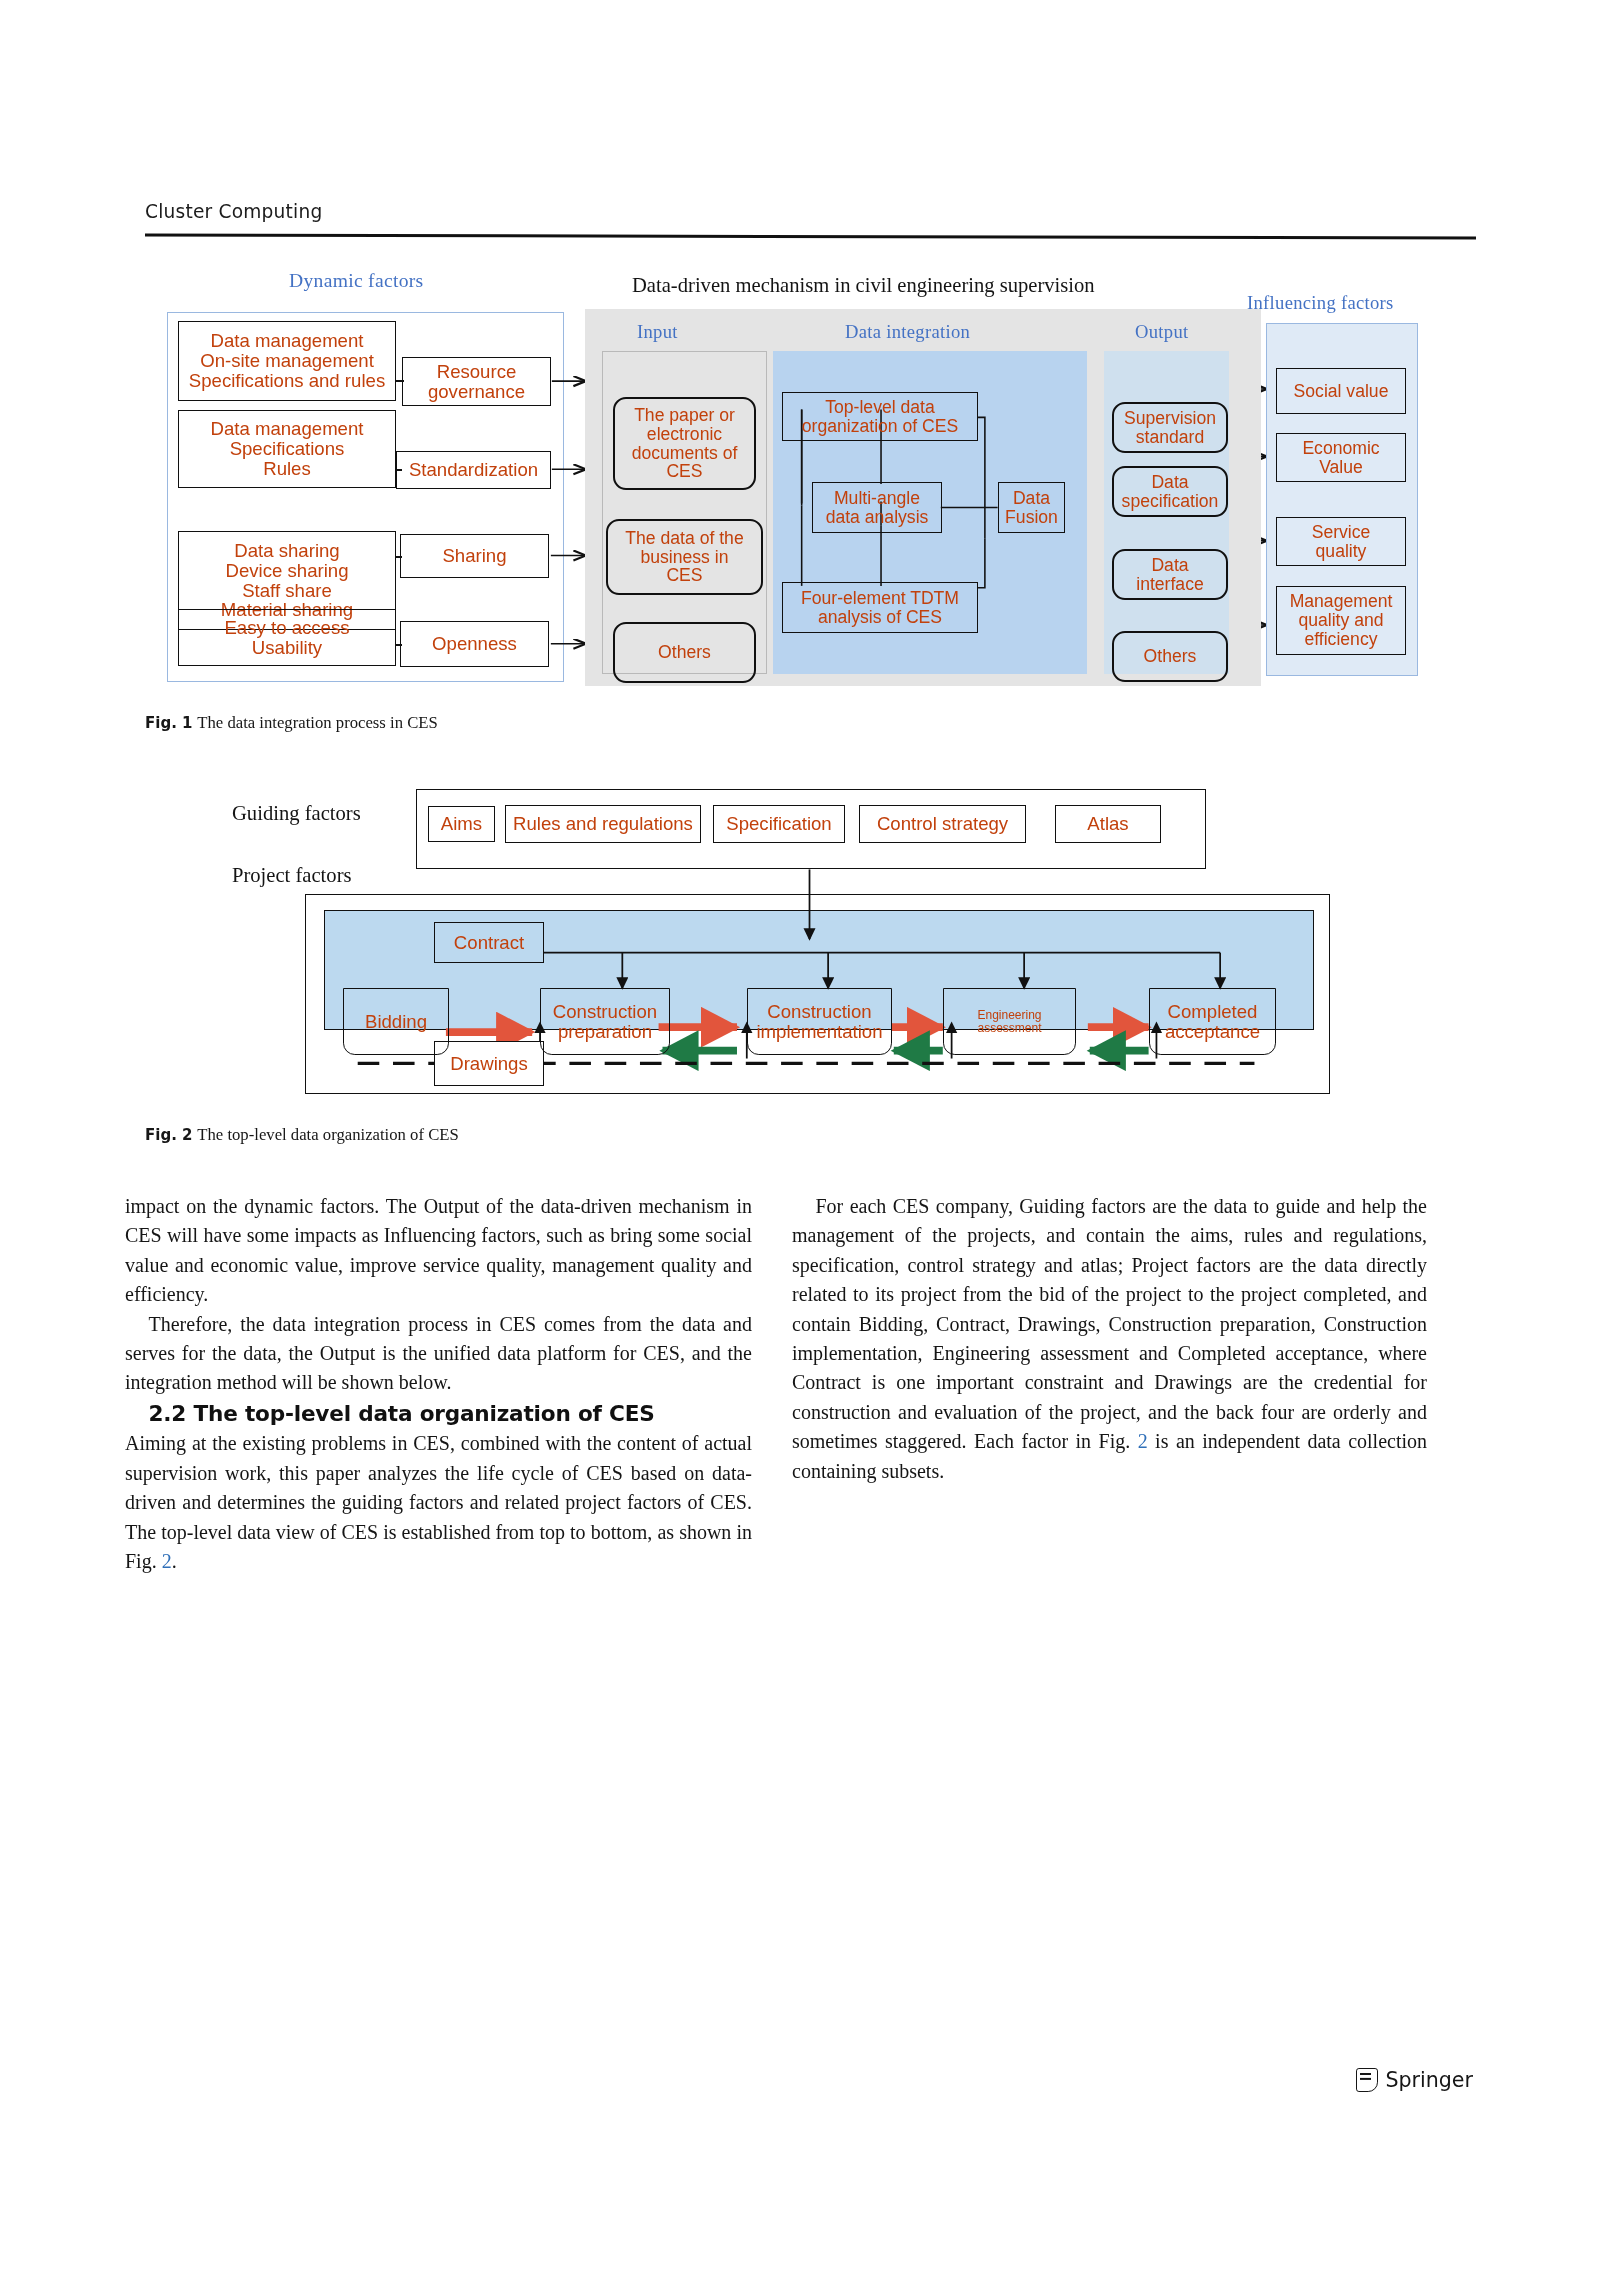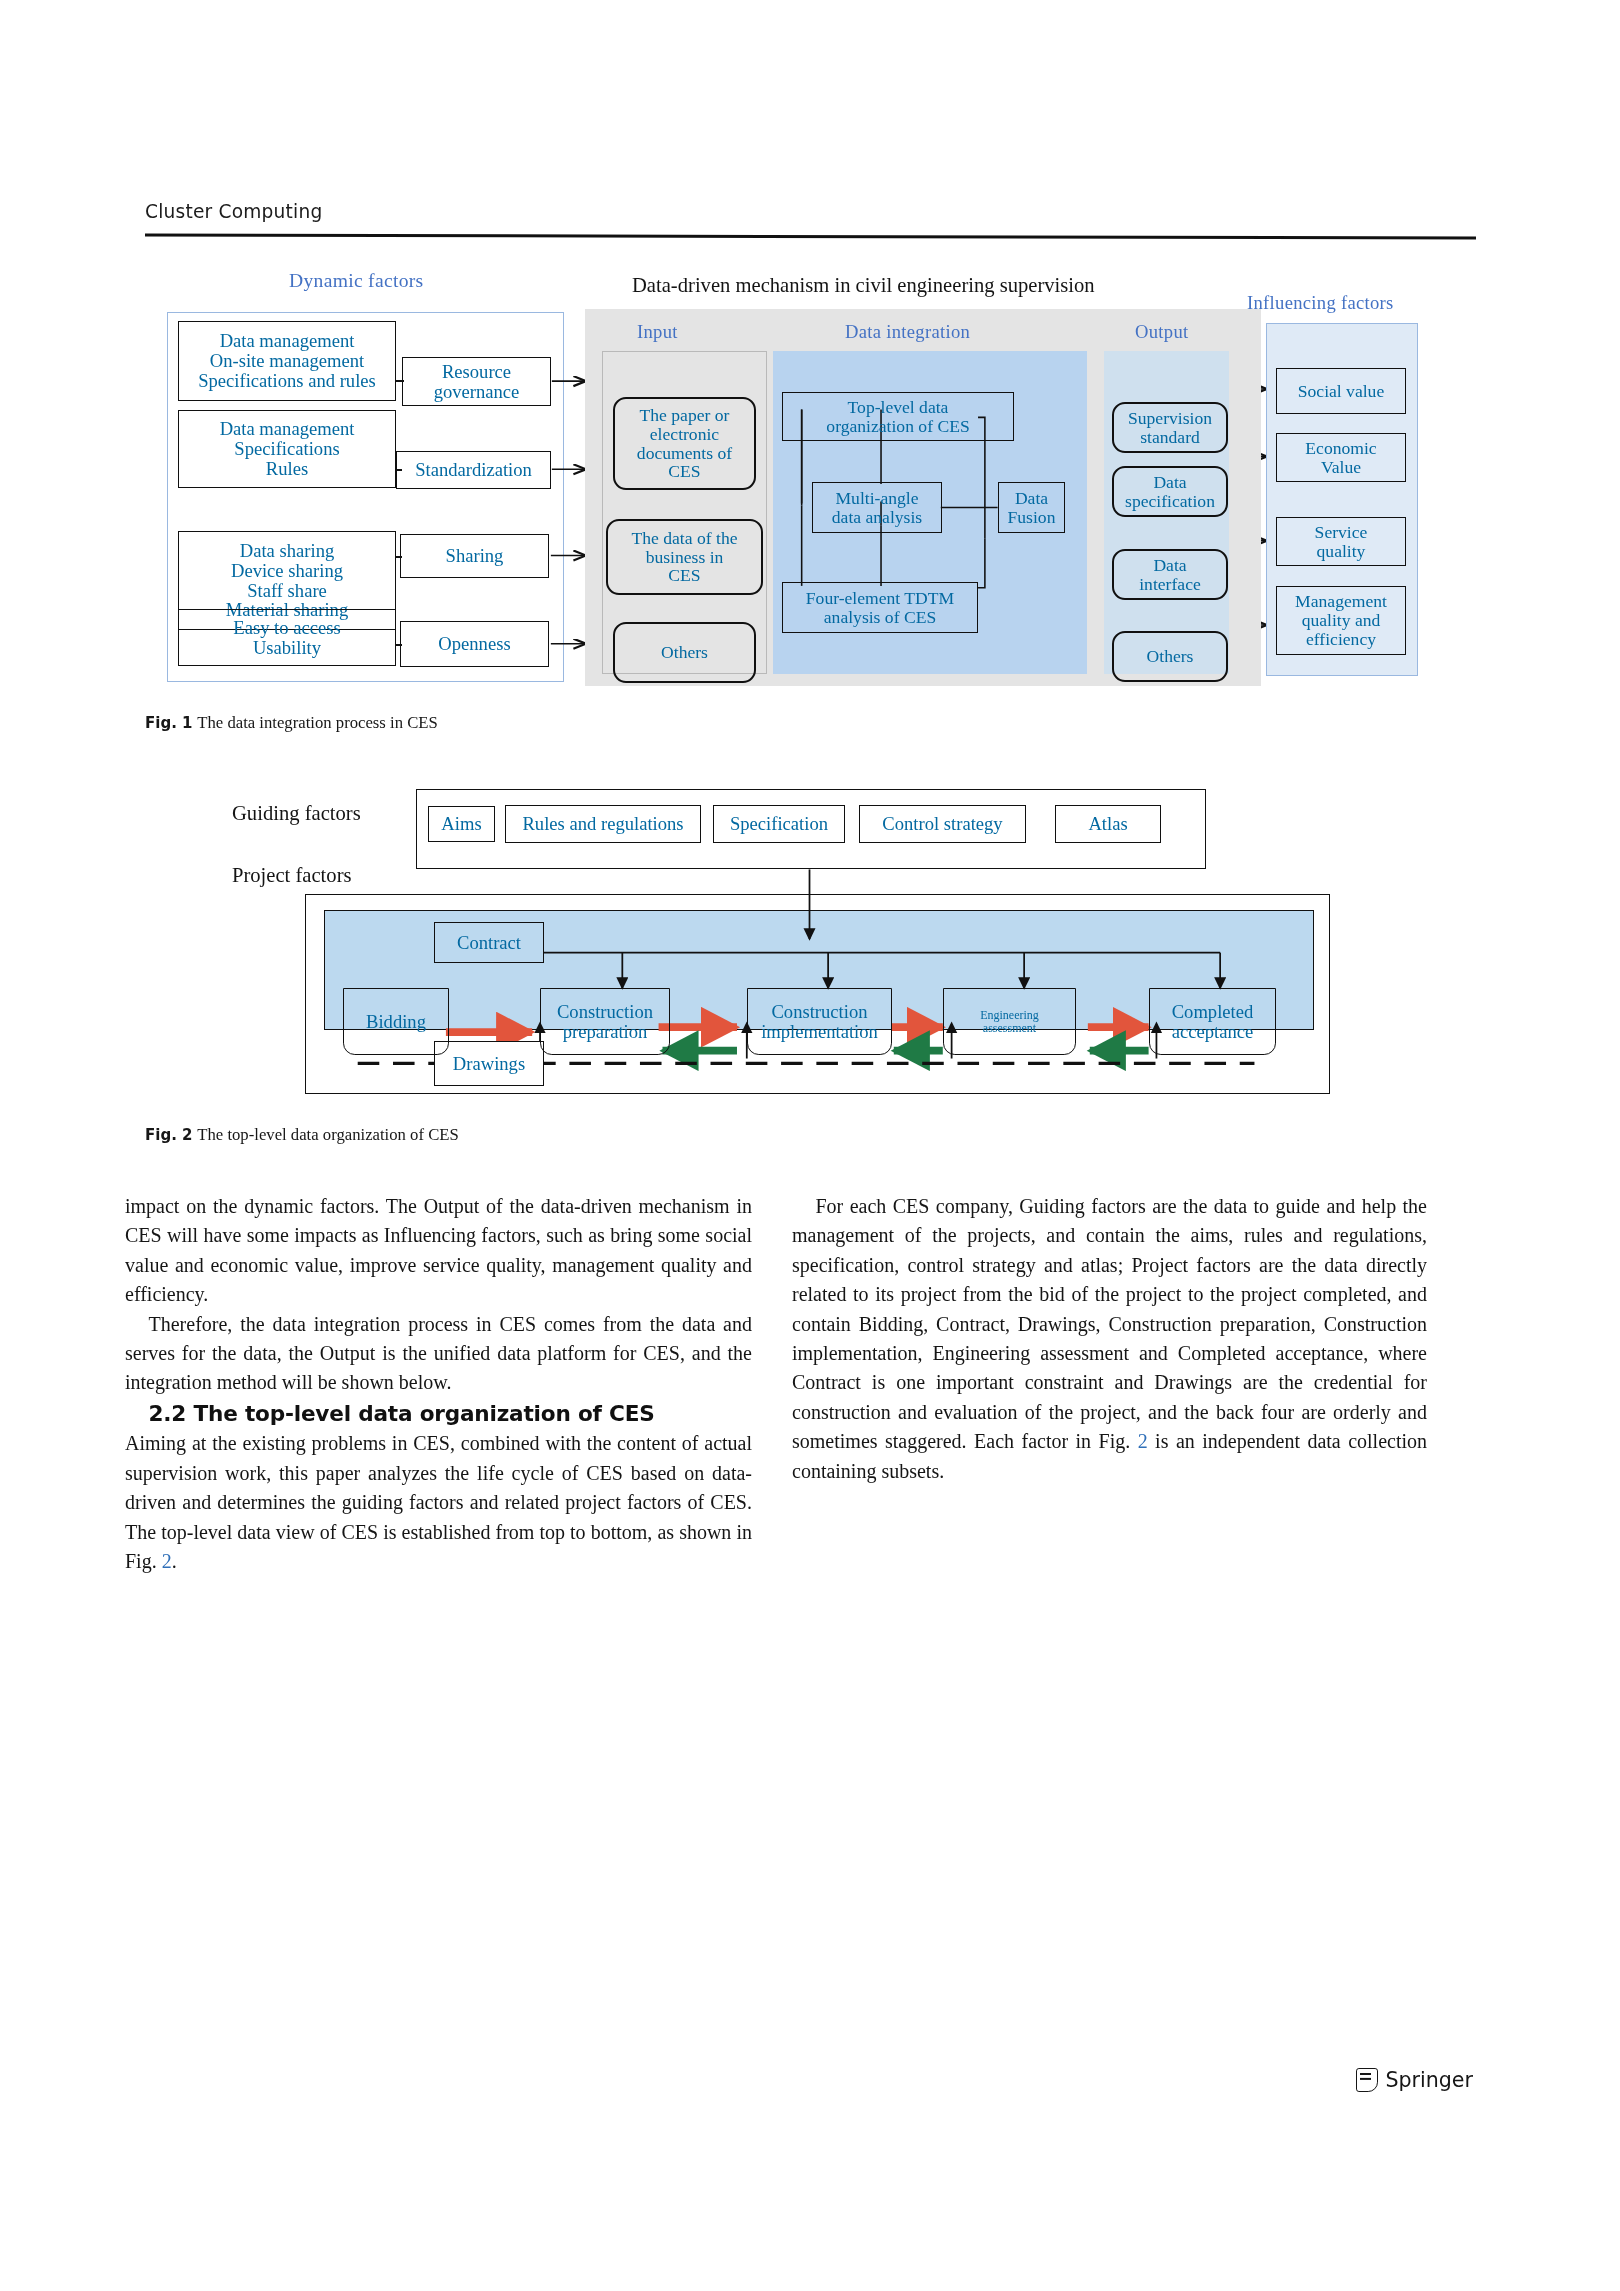--- a/index.html
+++ b/index.html
@@ -23,21 +23,21 @@
     background:#111; transform:rotate(0.12deg);
   }
 
   
   .fig { position:absolute; }
   .box {
     position:absolute; box-sizing:border-box;
     border:1.6px solid #101010; background:transparent;
     display:flex; align-items:center; justify-content:center;
     text-align:center; line-height:1.07;
-    font-family:Liberation Serif, serif; color:#0369a1;
+    font-family:Liberation Sans, sans-serif; color:#c2410c;
   }
   .box.rounded { border-radius:13px; border-width:2px;margin-top:32px; }
   .sectlabel {
     position:absolute; color:#4472c4; font-size:19.6px;
     font-family:"Liberation Serif", serif; letter-spacing:0.3px;
   }
   .panel { position:absolute; box-sizing:border-box; }
   .ln { position:absolute; background:#121212; }
   .capt {
     position:absolute;
@@ -159,21 +159,21 @@
       <path d="M818,418 V516" stroke="#111" stroke-width="1.6" fill="none"></path>
       <path d="M899,418 V494" stroke="#111" stroke-width="1.6" fill="none"></path>
       <path d="M899,536 V512" stroke="#111" stroke-width="1.6" fill="none"></path>
       <path d="M899,536 V598" stroke="#111" stroke-width="1.6" fill="none"></path>
       <path d="M818,516 V598" stroke="#111" stroke-width="1.6" fill="none"></path>
       <path d="M998,426 H1005 V550" stroke="#111" stroke-width="1.6" fill="none"></path>
       <path d="M998,600 H1005 V550" stroke="#111" stroke-width="1.6" fill="none"></path>
       <path d="M960,518 H1018" stroke="#111" stroke-width="1.6" fill="none"></path>
     </svg>
 
-    <div class="box" style="left:782px; top:392px; width:232px; height:49px; font-size:17.6px; white-space:pre-line;">Top-level data
+    <div class="box" style="left:782px; top:392px; width:196px; height:49px; font-size:17.6px; white-space:pre-line;">Top-level data
 organization of CES</div>
     <div class="box" style="left:812px; top:482px; width:130px; height:51px; font-size:17.6px; white-space:pre-line;">Multi-angle
 data analysis</div>
     <div class="box" style="left:782px; top:582px; width:196px; height:51px; font-size:17.6px; white-space:pre-line;">Four-element TDTM
 analysis of CES</div>
     <div class="box" style="left:998px; top:482px; width:67px; height:51px; font-size:17.6px; white-space:pre-line;">Data
 Fusion</div>
 
     <div class="panel" style="left:1104px; top:351px; width:125px; height:323px; background:#cfe0ee;"></div>
     <div class="sectlabel" style="left:1135px; top:321px; font-size:18.6px;">Output</div>

